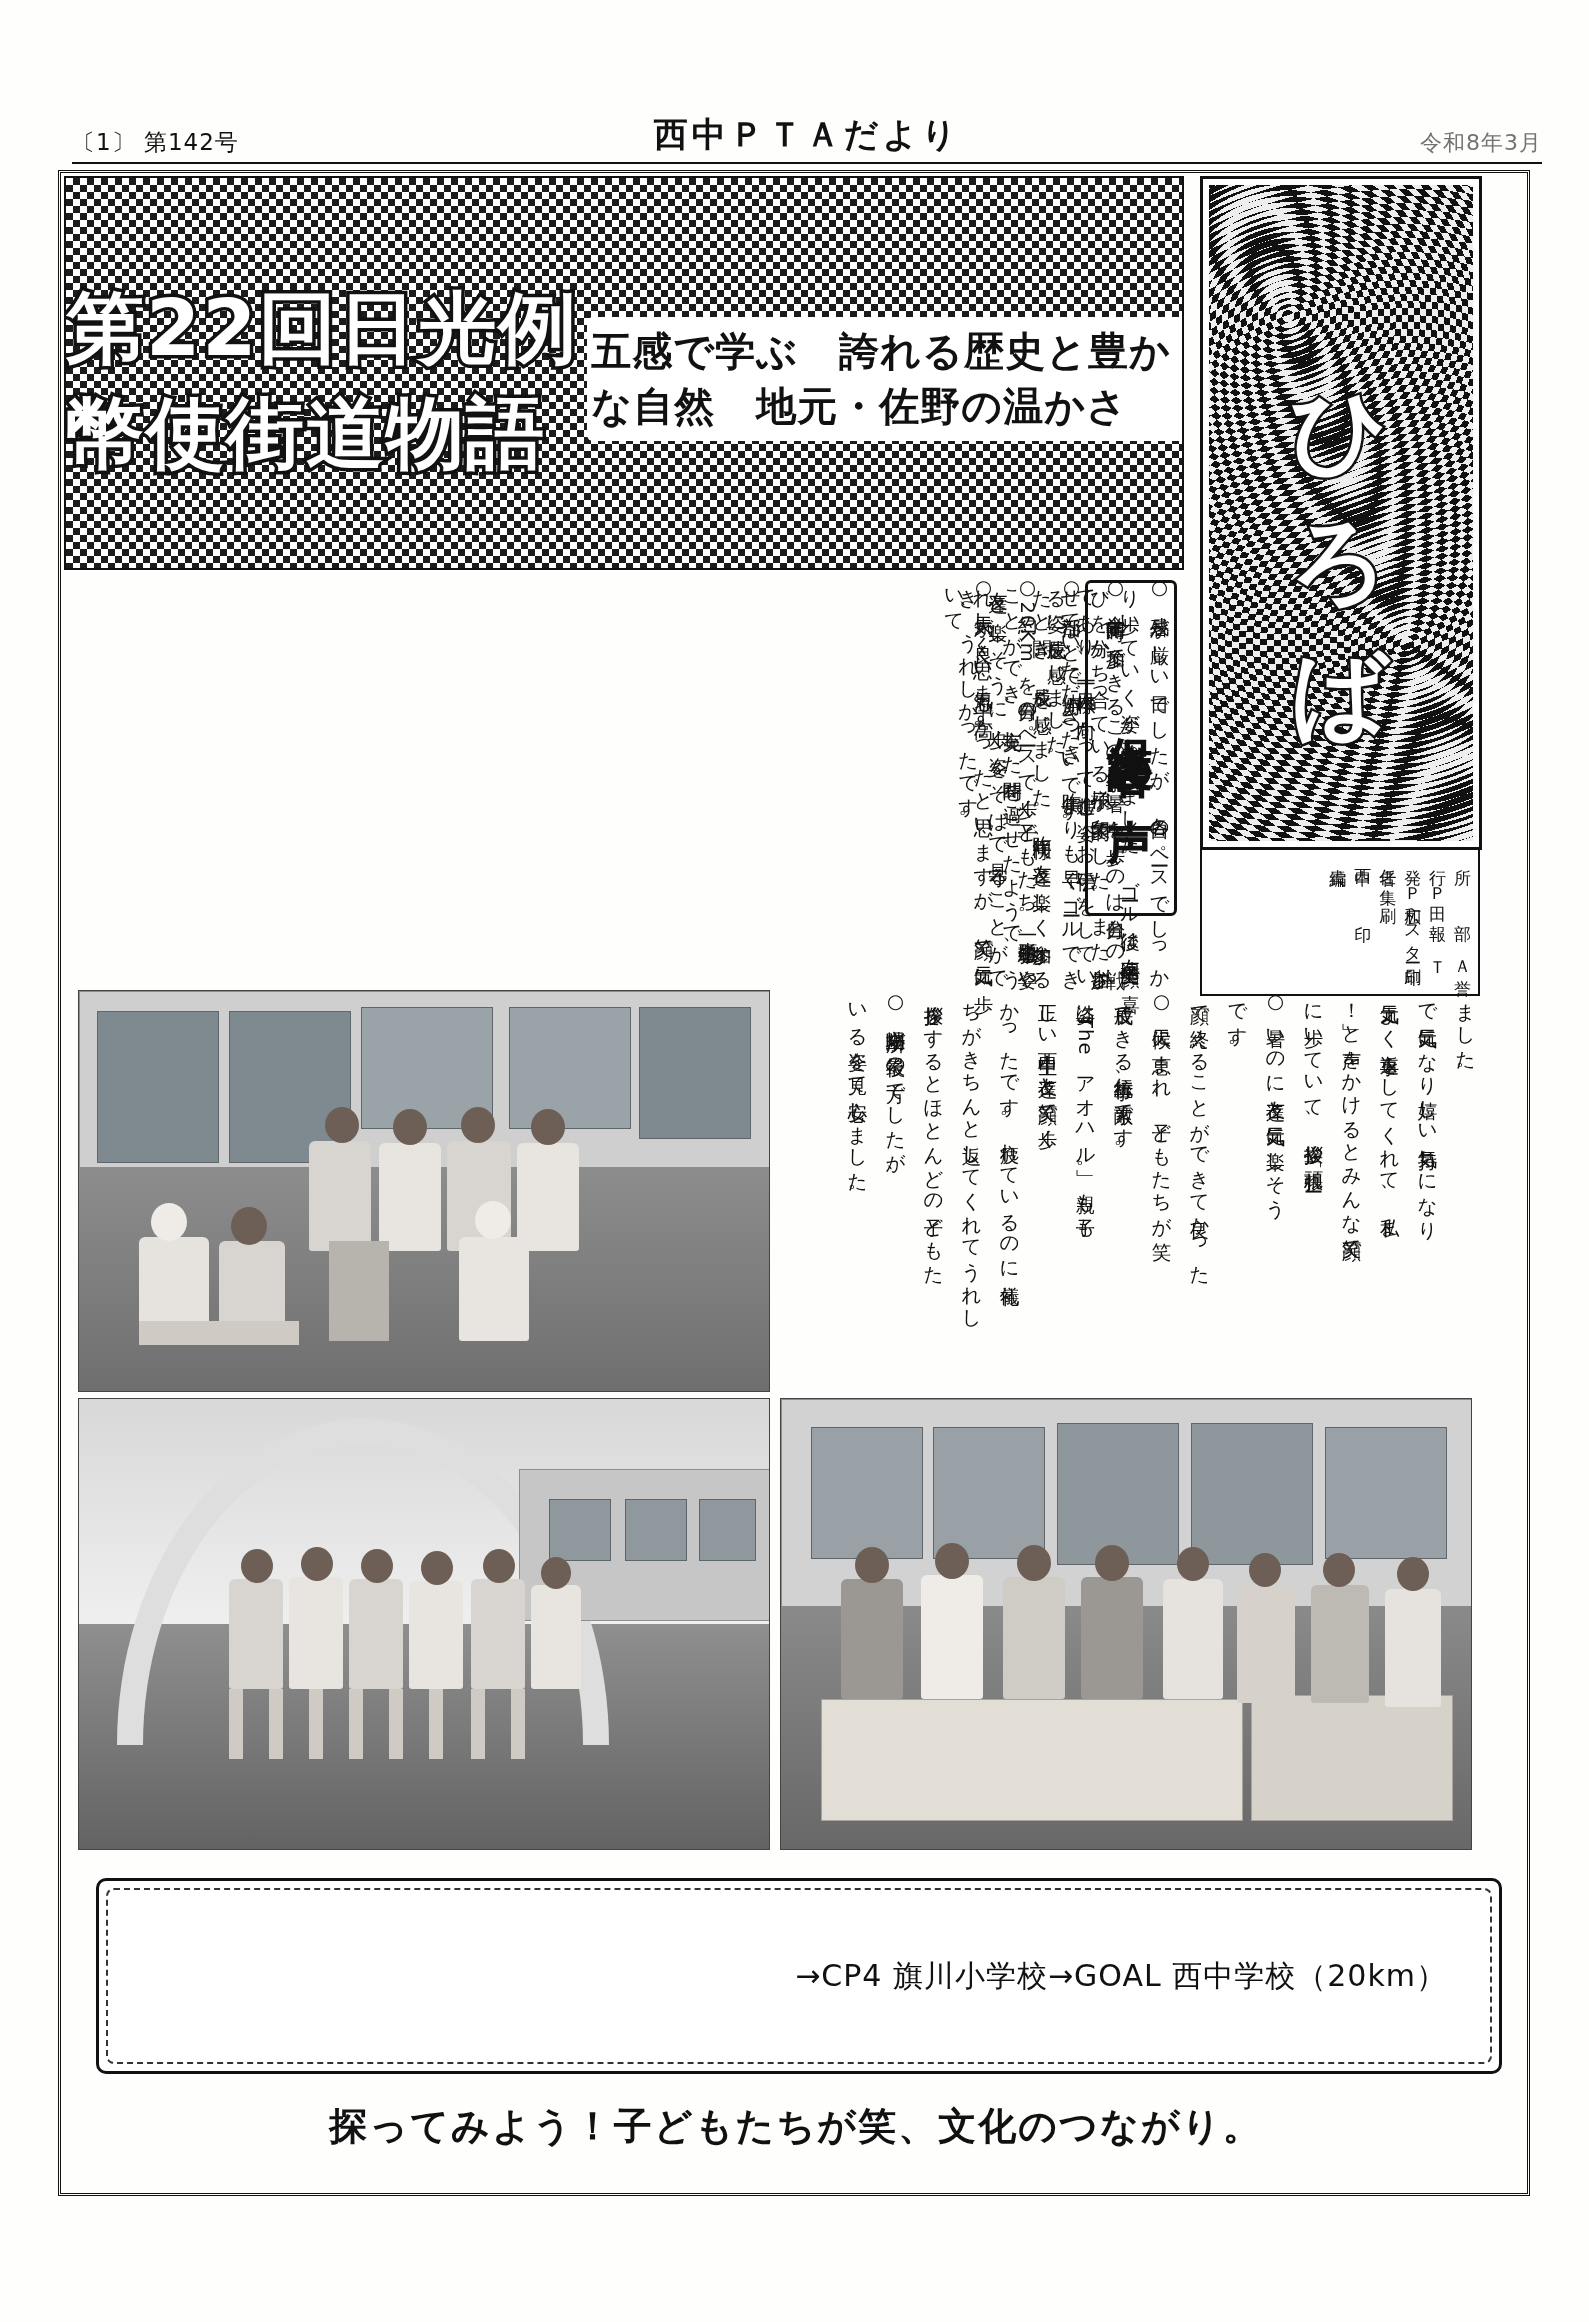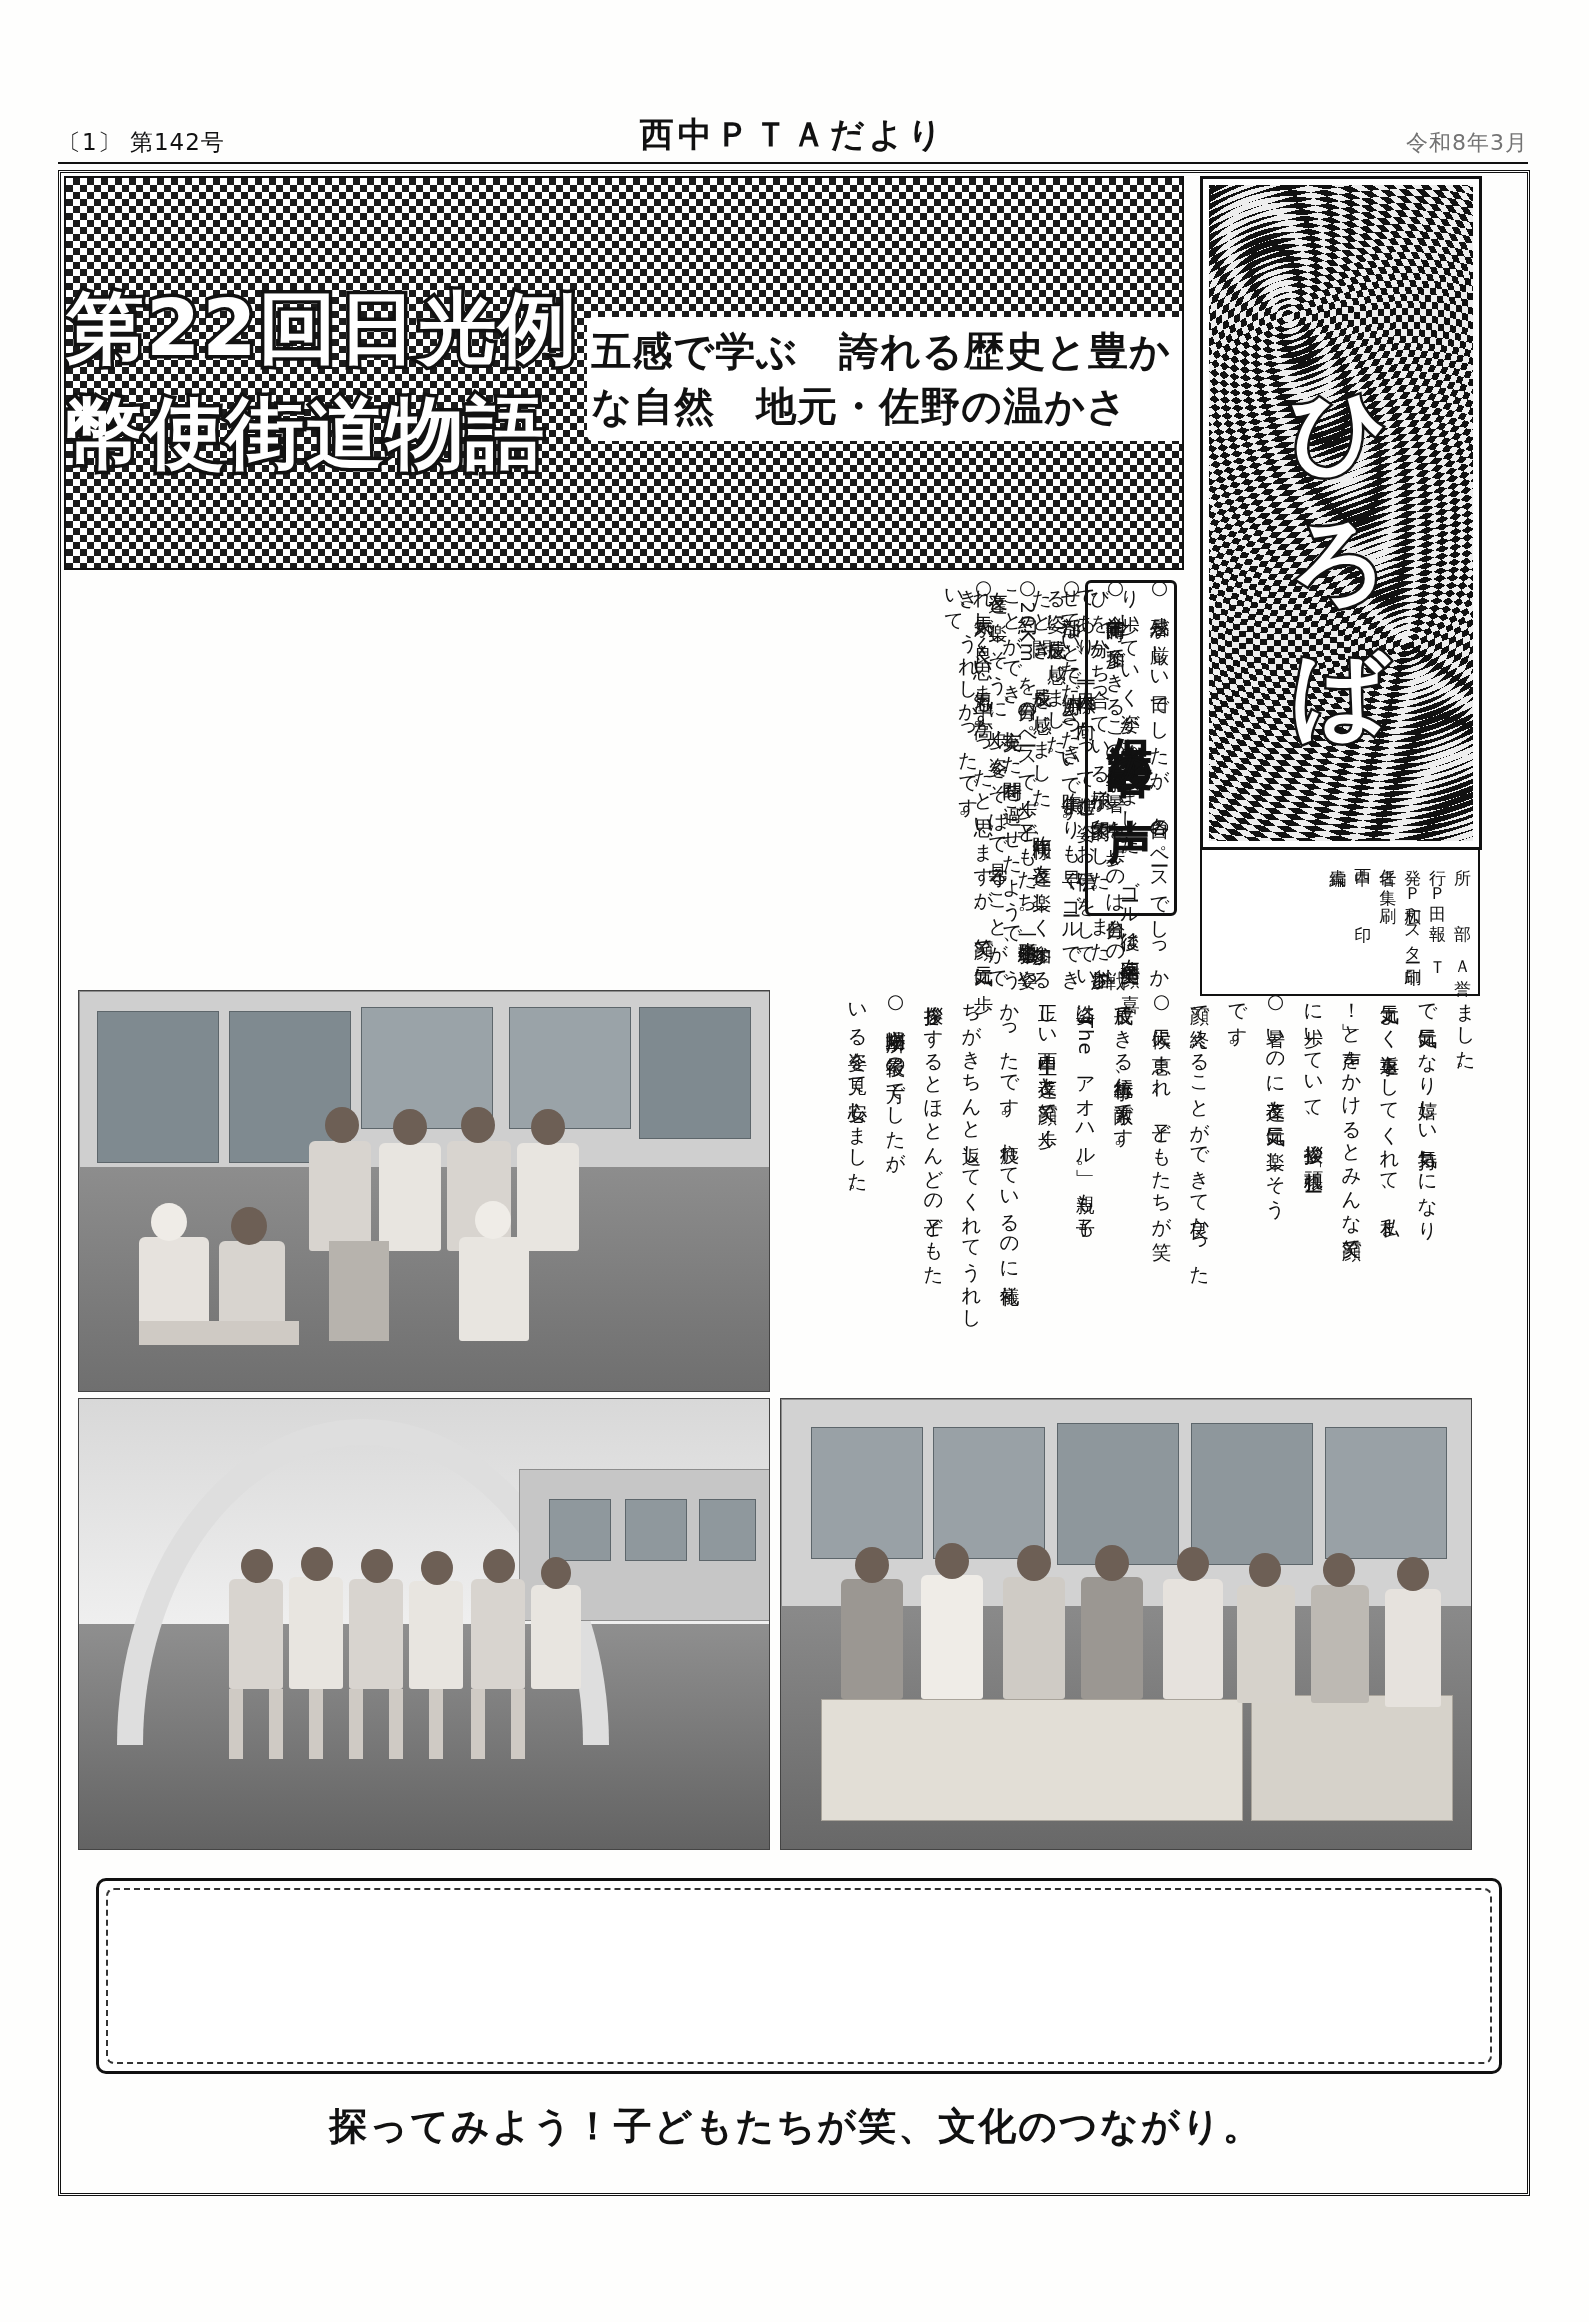--- a/index.html
+++ b/index.html
@@ -5,21 +5,21 @@
 <style>
   html,body{margin:0;padding:0;background:#777;}
   body{font-family:"DejaVu Sans","Liberation Sans",sans-serif;}
   .page{
     position:relative;width:1589px;height:2322px;background:#fefefd;
     margin:0 auto;overflow:hidden;
     box-shadow:0 0 18px rgba(0,0,0,.4);
   }
   
   .masthead{
-    position:absolute;left:58px;top:106px;width:1470px;height:52px;
+    position:absolute;left:72px;top:106px;width:1470px;height:52px;
     display:flex;align-items:flex-end;justify-content:space-between;
     border-bottom:2px solid #111;padding-bottom:4px;
   }
   .mh-left{font-size:23px;color:#111;letter-spacing:1px;}
   .mh-center{font-size:34px;color:#111;letter-spacing:4px;font-weight:bold;
              position:absolute;left:50%;transform:translateX(-50%);bottom:4px;}
   .mh-right{font-size:22px;color:#737373;letter-spacing:1px;}
 
   
   .frame{
@@ -318,20 +318,21 @@
     <div class="person" style="left:456px;top:186px;width:58px;height:118px;background:#d6d2cb;"></div>
     <div class="head" style="left:468px;top:154px;width:32px;height:34px;"></div>
     <div class="person" style="left:530px;top:186px;width:58px;height:118px;background:#bdb9b3;"></div>
     <div class="head" style="left:542px;top:154px;width:32px;height:34px;"></div>
     <div class="person" style="left:604px;top:190px;width:56px;height:118px;background:#e6e2dd;"></div>
     <div class="head" style="left:616px;top:158px;width:32px;height:34px;"></div>
   </div>
 
   <div class="routebox">
     <div class="rb-in">
+      <div class="rline second">→CP4 旗川小学校→GOAL 西中学校（20km）</div>
     </div>
   </div>
 
   <div class="slogan">
     <div class="sl">探ってみよう！子どもたちが笑、文化のつながり。</div>
   </div>
 
 </div>
 
 </body></html>

